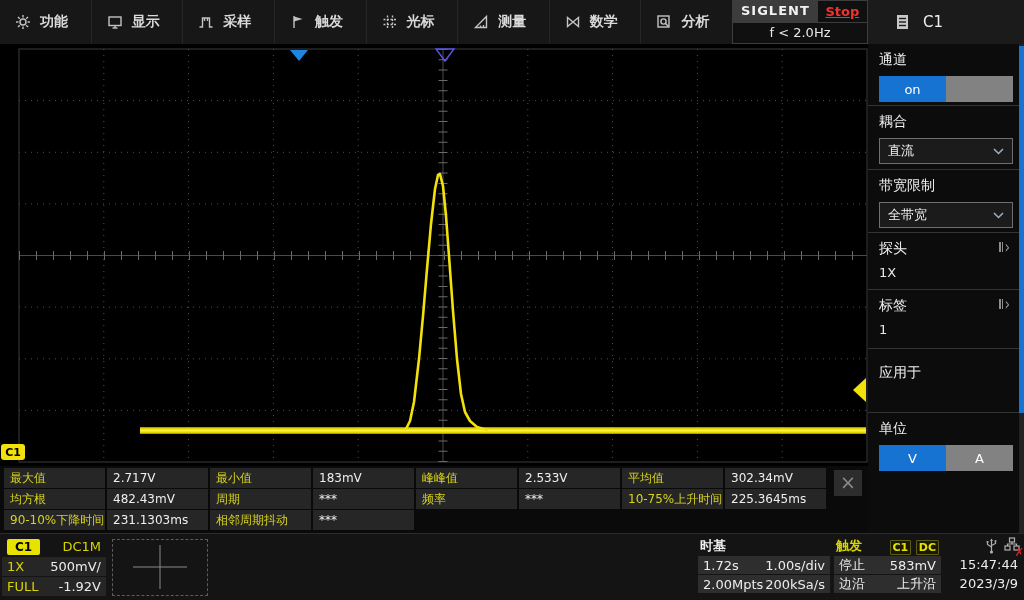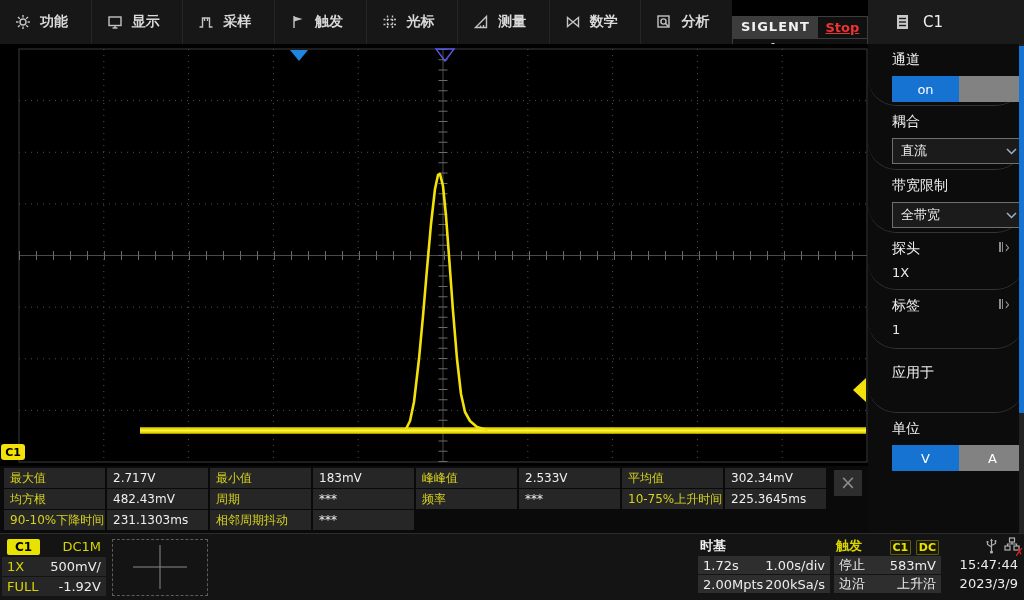--- a/index.html
+++ b/index.html
@@ -9,33 +9,33 @@
   #stage { position:relative; width:1024px; height:520px; background:#000; }
 
   
   #menubar { left:0; top:0; width:732px; height:44px; background:#171717; display:flex; }
   .menu-item { flex:1; display:flex; align-items:center; gap:9px; padding-left:15px;
     border-right:1px solid #262626; color:#d9d9d9; font-size:14px; font-weight:bold; cursor:pointer; }
   .menu-item svg { flex:0 0 auto; }
   .mi-stroke { stroke:#c4c4c4; fill:none; stroke-width:1.4; }
   .mi-fill { fill:#c4c4c4; }
 
-  #brandbox { left:732px; top:16px; width:136px; height:44px; background:#101010;
+  #brandbox { left:732px; top:0; width:136px; height:44px; background:#101010;
     border:1px solid #3d3d3d; display:flex; flex-direction:column; }
   #brand-top { display:flex; height:22px; border-bottom:1px solid #3d3d3d; }
   #logo { background:#3c3c3c; color:#f2f2f2; font-weight:bold; font-size:13px;
     letter-spacing:1px; padding:2px 8px 0 8px; flex:1; text-align:center; }
   #stopbtn { width:52px; text-align:center; color:#e33; font-weight:bold; font-size:13px; padding-top:3px; cursor:pointer;text-decoration:underline; }
   #freqline { height:20px; text-align:center; color:#e8e8e8; font-size:13px; padding-top:2px; }
 
   
   #sidebar { left:868px; top:0; width:156px; height:533px; background:#0c0c0c; }
   #sidebar-header { height:44px; background:#1b1b1b; display:flex; align-items:center; gap:14px;
     padding-left:28px; color:#f0f0f0; font-size:15px; }
-  .side-section { padding:7px 16px 6px 24px; border-bottom:1px solid #333; position:relative;border-radius:28px; }
+  .side-section { padding:7px 16px 6px 11px; border-bottom:1px solid #333; position:relative; }
   .side-label { color:#f0f0f0; font-size:14px; margin-bottom:7px; }
   .side-value { color:#e8e8e8; font-size:13px; margin-top:6px; }
   .toggle { display:flex; height:26px; width:134px; }
   .toggle > div { flex:1; display:flex; align-items:center; justify-content:center;
     font-size:13px; color:#fff; cursor:pointer; }
   .tg-on { background:#1673d2; }
   .tg-off { background:#828282; }
   .dropdown { height:26px; width:134px; background:#1b1b1b; border:1px solid #6f6f6f;
     display:flex; align-items:center; justify-content:space-between; padding:0 8px;
     color:#f2f2f2; font-size:13px; cursor:pointer; }

